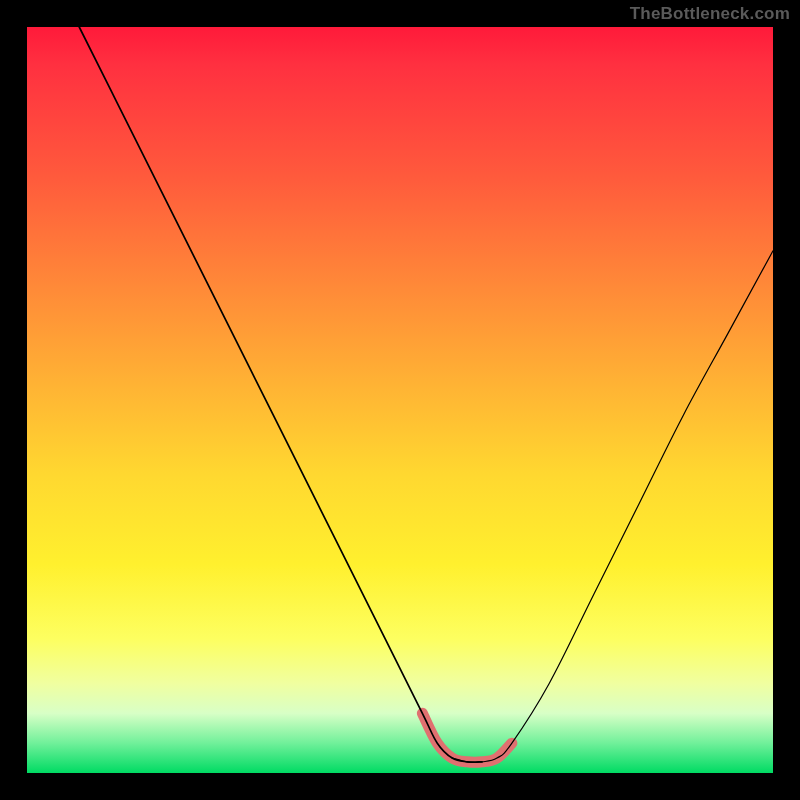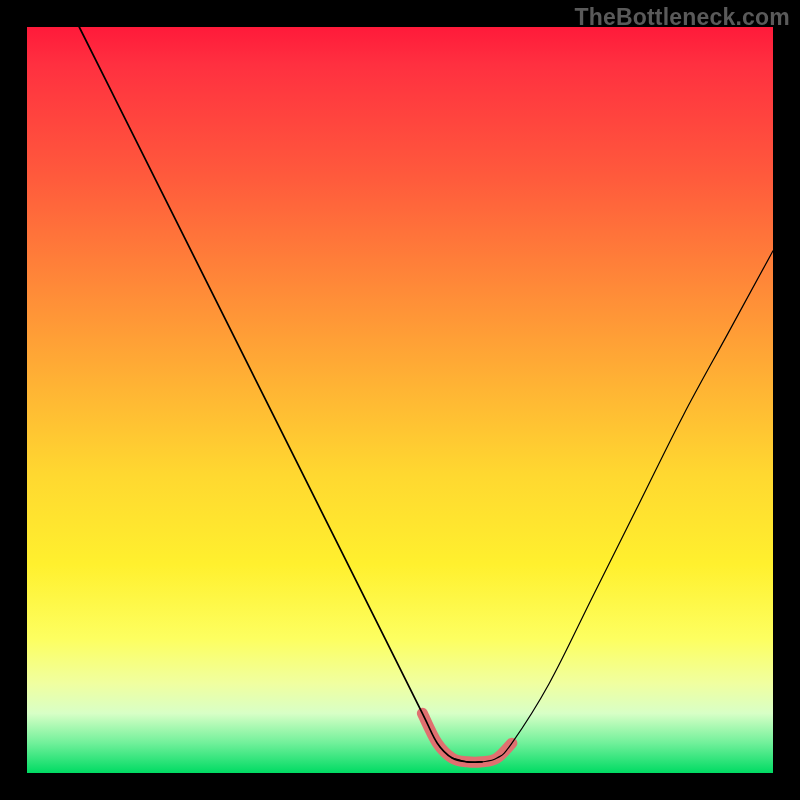--- a/index.html
+++ b/index.html
@@ -37,21 +37,21 @@
       #d8ffc6 92%,
       #70f09a 96%,
       #00db63 100%
     );
   }
   .watermark {
     position: absolute;
     top: 4px;
     right: 10px;
     color: #5a5a5a;
-    font-size: 23px;
+    font-size: 17px;
     font-weight: 600;
     letter-spacing: 0.2px;
     user-select: none;
   }
   svg.curve {
     position: absolute;
     left: 0;
     top: 0;
     width: 746px;
     height: 746px;

